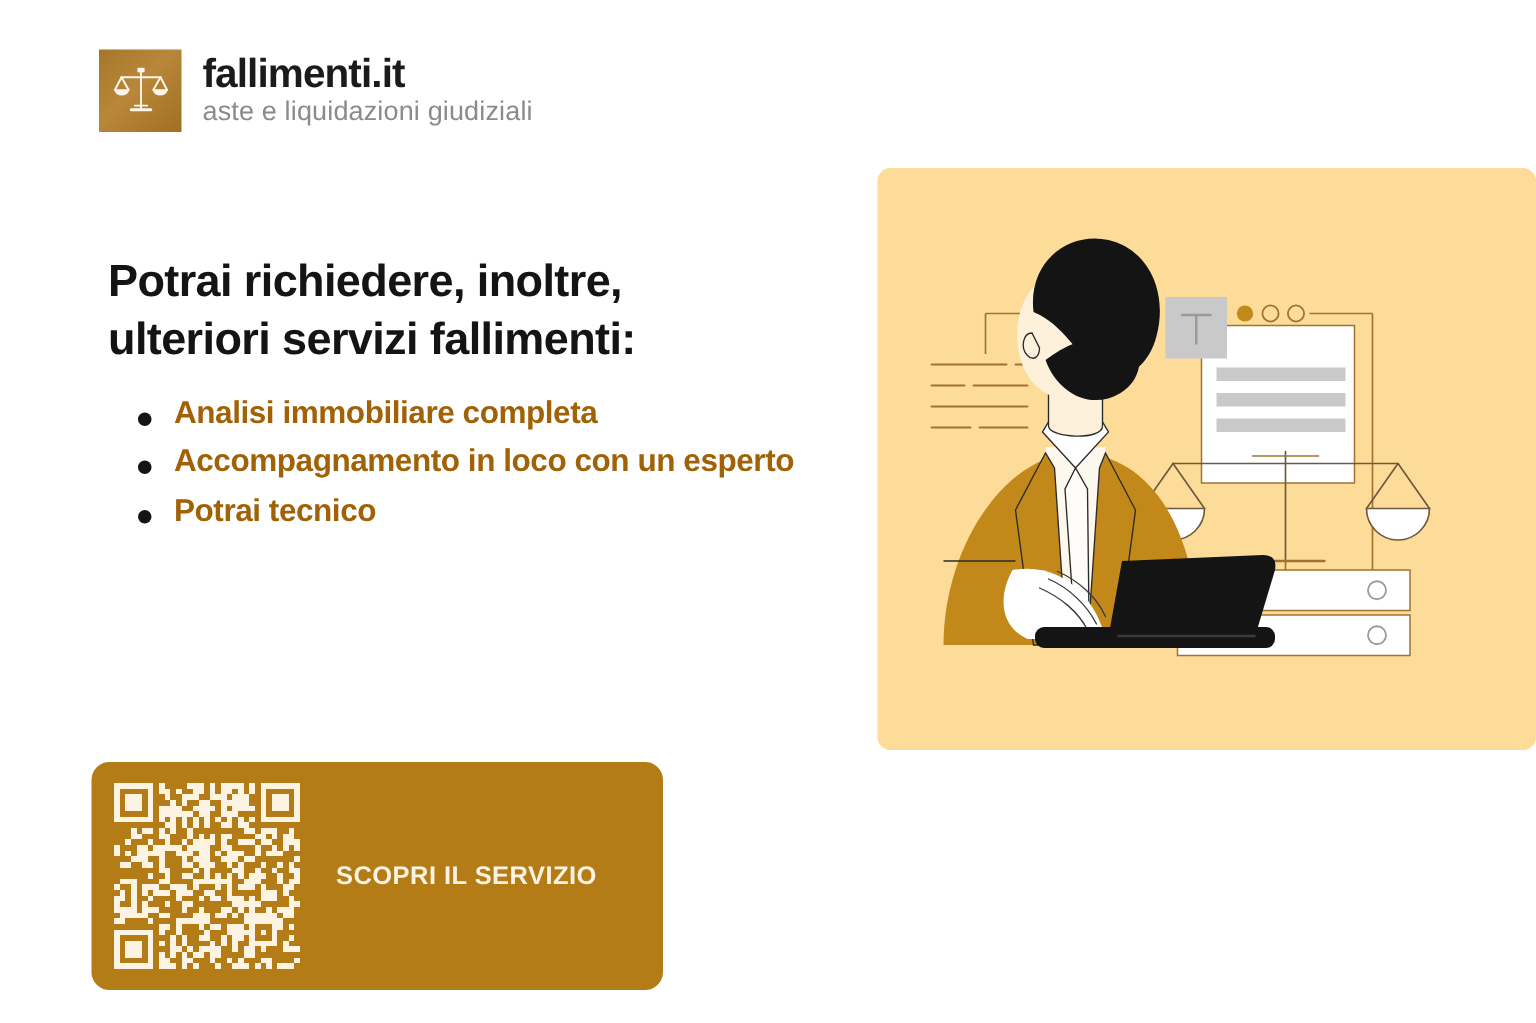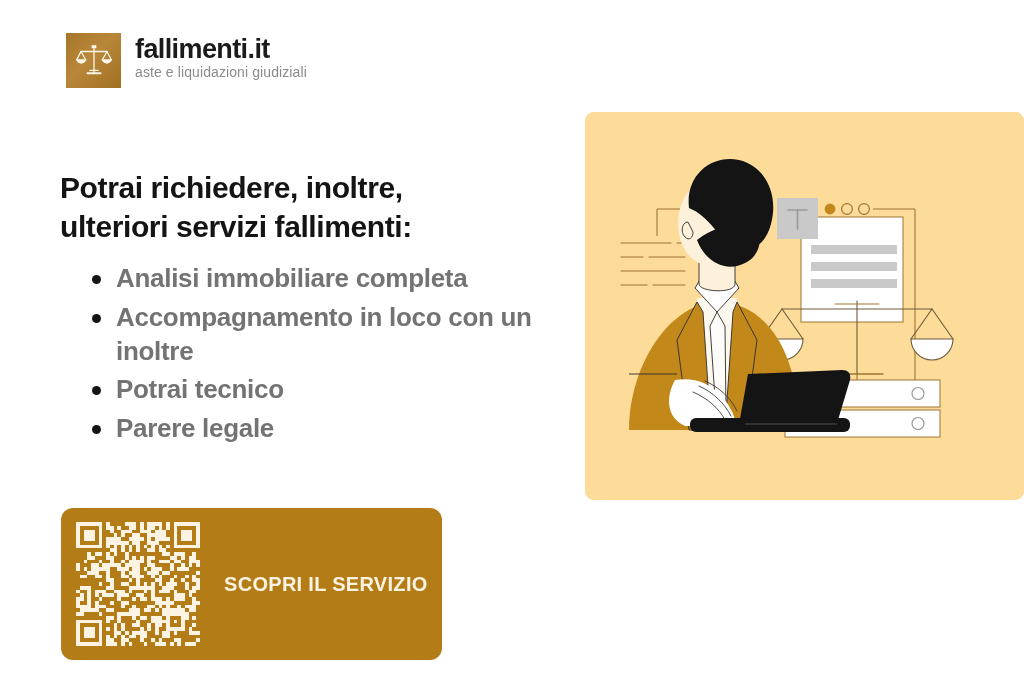--- a/index.html
+++ b/index.html
@@ -36,31 +36,31 @@
   }
   .logo-words { padding-top: 2px; }
   .logo-title {
     font-size: 27px;
     font-weight: bold;
     letter-spacing: -0.6px;
     color: #1b1b1b;
     line-height: 1.05;
   }
   .logo-sub {
-    font-size: 14px;
+    font-size: 18px;
     color: #8b8b8b;
     letter-spacing: 0.1px;
     margin-top: 2px;
     line-height: 1.1;
   }
 
   
   .headline {
     position: absolute;
-    left: 60px;
+    left: 72px;
     top: 148px;
     width: 480px;
     font-size: 30px;
     font-weight: bold;
     line-height: 1.30;
     letter-spacing: -0.4px;
     color: #141414;
   }
 
   
@@ -69,25 +69,25 @@
     left: 88px;
     top: 262px;
     width: 470px;
     list-style: none;
     margin: 0;
     padding: 0;
   }
   .benefits li {
     position: relative;
     padding-left: 28px;
-    font-size: 26px;
+    font-size: 21px;
     font-weight: bold;
     line-height: 1.30;
     letter-spacing: -0.3px;
-    color: #737373;
+    color: #a16207;
     margin-bottom: 5px;
   }
   .benefits li .dot {
     position: absolute;
     left: 4px;
     top: 13px;
     width: 9px;
     height: 9px;
     border-radius: 50%;
     background: #141414;
@@ -109,21 +109,21 @@
   }
   .qr {
     width: 124px;
     height: 124px;
     flex: none;
     display: block;
   }
   .cta-text {
     margin-left: 24px;
     color: #fdf3e2;
-    font-size: 20px;
+    font-size: 17px;
     font-weight: bold;
     line-height: 1.42;
     letter-spacing: 0.3px;
     text-align: center;
   }
 
   
   .illus {
     position: absolute;
     left: 585px;
@@ -168,29 +168,25 @@
   <span>ulteriori servizi fallimenti:</span>
 </h1>
 
 <ul class="benefits">
   <li>
     <span class="dot"></span>
     <span>Analisi immobiliare completa</span>
   </li>
   <li>
     <span class="dot"></span>
-    <span>Accompagnamento in loco con un inoltre</span>
+    <span>Accompagnamento in loco con un esperto</span>
   </li>
   <li>
     <span class="dot"></span>
     <span>Potrai tecnico</span>
-  </li>
-  <li>
-    <span class="dot"></span>
-    <span>Parere legale</span>
   </li>
 </ul>
 
 <div class="cta">
   <svg class="qr" id="qr-svg" viewBox="0 0 33 33" shape-rendering="crispEdges">
       <rect x="0" y="0" width="33" height="33" fill="#b47c16"></rect>
       <rect x="0" y="0" width="1" height="1" fill="#fdf3e2"></rect>
       <rect x="1" y="0" width="1" height="1" fill="#fdf3e2"></rect>
       <rect x="2" y="0" width="1" height="1" fill="#fdf3e2"></rect>
       <rect x="3" y="0" width="1" height="1" fill="#fdf3e2"></rect>

